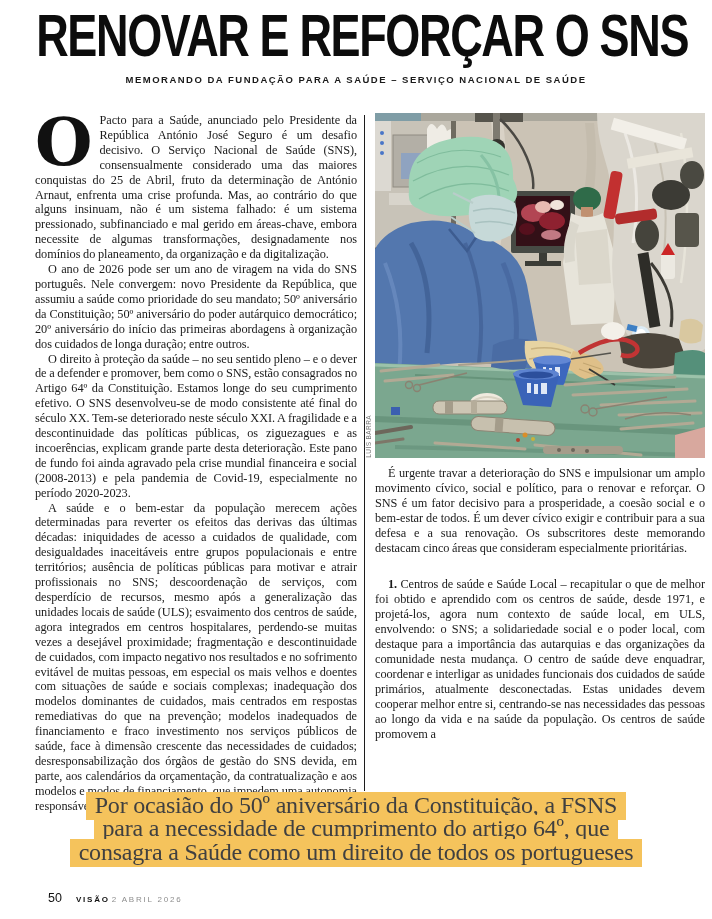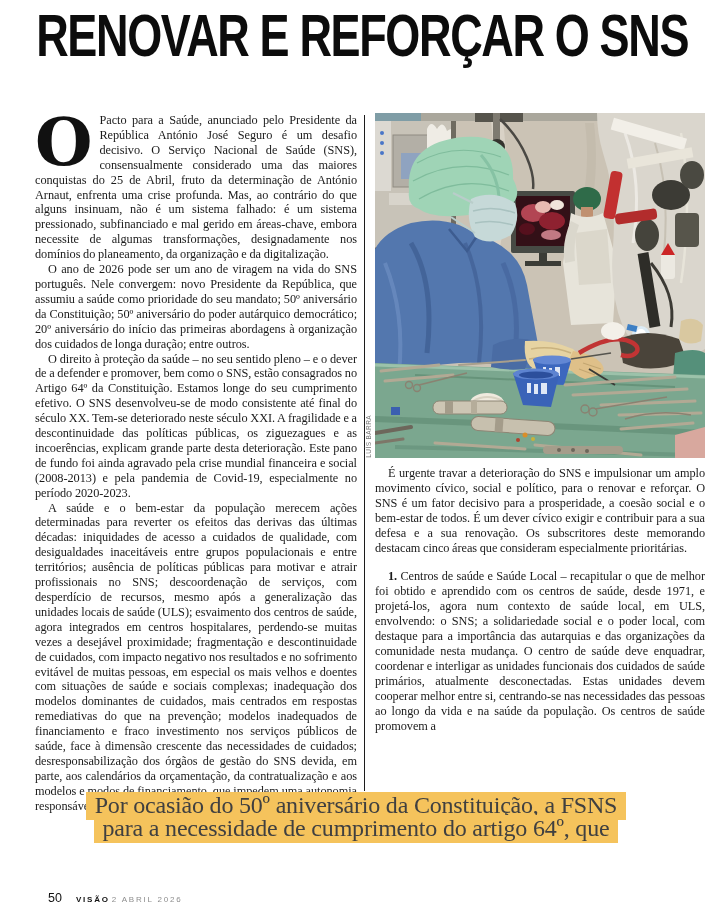--- a/index.html
+++ b/index.html
@@ -63,21 +63,21 @@
   .columns p.first { text-indent: 0; }
   .dropcap {
     float: left;
     font-family: "DejaVu Serif", serif;
     font-weight: 700;
     font-size: 66px;
     line-height: 52px;
     margin: 3px 7px 0 0;
     color: #111;
   }
-  p.list-item { margin-top: 14px; }
+  p.list-item { margin-top: 22px; }
   p.list-item b { font-weight: 700; }
 
   
   figure.photo {
     position: relative;
     width: 330px; height: 345px;
     margin: 0 0 8px 0;
     background: #cbc3b5;
   }
   figure.photo svg { position: absolute; inset: 0; display: block; }
@@ -121,20 +121,21 @@
   footer.folio .date  { font-size: 8px; color: #8d8d8d; letter-spacing: 1.8px; margin-left: 2px; }
 </style>
 </head>
 <body>
 
 <div class="page">
 
   <div class="title-wrap">
     <h1 class="headline">RENOVAR E REFORÇAR O SNS</h1>
   </div>
+  <div class="subtitle">MEMORANDO DA FUNDAÇÃO PARA A SAÚDE – SERVIÇO NACIONAL DE SAÚDE</div>
 
   <div class="columns">
 
     <div class="col-left">
       <p class="first"><span class="dropcap">O</span><span>Pacto para a Saúde, anunciado pelo Presidente da República António José Seguro é um desafio decisivo. O Serviço Nacional de Saúde (SNS), consensualmente considerado uma das maiores conquistas do 25 de Abril, fruto da determinação de António Arnaut, enfrenta uma crise profunda. Mas, ao contrário do que alguns insinuam, não é um sistema falhado: é um sistema pressionado, subfinanciado e mal gerido em áreas-chave, embora necessite de algumas transformações, designadamente nos domínios do planeamento, da organização e da digitalização.</span></p>
       <p>O ano de 2026 pode ser um ano de viragem na vida do SNS português. Nele convergem: novo Presidente da República, que assumiu a saúde como prioridade do seu mandato; 50º aniversário da Constituição; 50º aniversário do poder autárquico democrático; 20º aniversário do início das primeiras abordagens à organização dos cuidados de longa duração; entre outros.</p>
       <p>O direito à proteção da saúde – no seu sentido pleno – e o dever de a defender e promover, bem como o SNS, estão consagrados no Artigo 64º da Constituição. Estamos longe do seu cumprimento efetivo. O SNS desenvolveu-se de modo consistente até final do século XX. Tem-se deteriorado neste século XXI. A fragilidade e a descontinuidade das políticas públicas, os ziguezagues e as incoerências, explicam grande parte desta deterioração. Este pano de fundo foi ainda agravado pela crise mundial financeira e social (2008-2013) e pela pandemia de Covid-19, especialmente no período 2020-2023.</p>
       <p>A saúde e o bem-estar da população merecem ações determinadas para reverter os efeitos das derivas das últimas décadas: iniquidades de acesso a cuidados de qualidade, com desigualdades inaceitáveis entre grupos populacionais e entre territórios; ausência de políticas públicas para motivar e atrair profissionais no SNS; descoordenação de serviços, com desperdício de recursos, mesmo após a generalização das unidades locais de saúde (ULS); esvaimento dos centros de saúde, agora integrados em centros hospitalares, perdendo-se muitas vezes a desejável proximidade; fragmentação e descontinuidade de cuidados, com impacto negativo nos resultados e no sofrimento evitável de muitas pessoas, em especial os mais velhos e doentes com situações de saúde e sociais complexas; inadequação dos modelos dominantes de cuidados, mais centrados em respostas remediativas do que na prevenção; modelos inadequados de financiamento e fraco investimento nos serviços públicos de saúde, face à dimensão crescente das necessidades de cuidados; desresponsabilização dos órgãos de gestão do SNS devida, em parte, aos calendários da orçamentação, da contratualização e aos modelos e modos de financiamento, que impedem uma autonomia responsável.</p>
     </div>
 
@@ -328,19 +329,20 @@
       </figure>
 
       <p>É urgente travar a deterioração do SNS e impulsionar um amplo movimento cívico, social e político, para o renovar e reforçar. O SNS é um fator decisivo para a prosperidade, a coesão social e o bem-estar de todos. É um dever cívico exigir e contribuir para a sua defesa e a sua renovação. Os subscritores deste memorando destacam cinco áreas que consideram especialmente prioritárias.</p>
       <p class="list-item"><b>1.</b><span> Centros de saúde e Saúde Local – recapitular o que de melhor foi obtido e aprendido com os centros de saúde, desde 1971, e projetá-los, agora num contexto de saúde local, em ULS, envolvendo: o SNS; a solidariedade social e o poder local, com destaque para a importância das autarquias e das organizações da comunidade nesta mudança. O centro de saúde deve enquadrar, coordenar e interligar as unidades funcionais dos cuidados de saúde primários, atualmente desconectadas. Estas unidades devem cooperar melhor entre si, centrando-se nas necessidades das pessoas ao longo da vida e na saúde da população. Os centros de saúde promovem a</span></p>
     </div>
   </div>
 
   <div class="highlight">
     <div class="hl-row"><span>Por ocasião do 50º aniversário da Constituição, a FSNS</span></div>
     <div class="hl-row"><span>para a necessidade de cumprimento do artigo 64º, que</span></div>
+    <div class="hl-row"><span>consagra a Saúde como um direito de todos os portugueses</span></div>
   </div>
 
   <footer class="folio">
     <span class="pgnum">50</span><span class="mag">VISÃO</span><span class="date">2 ABRIL 2026</span>
   </footer>
 
 </div>
 
 </body></html>

